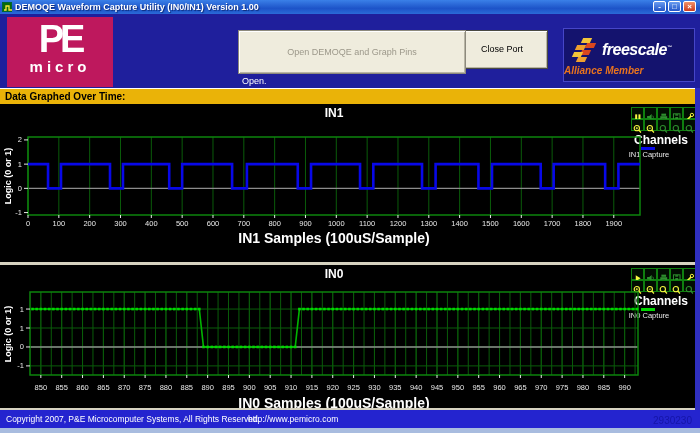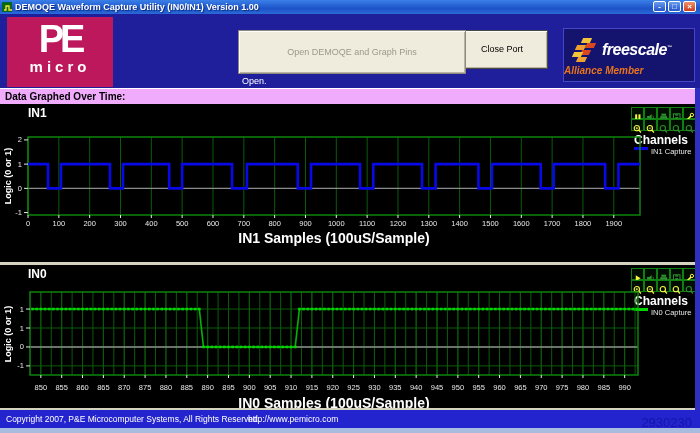--- a/index.html
+++ b/index.html
@@ -34,52 +34,52 @@
     background:#14136e; border:1px solid #4646c8; }
   .fs-row { position:absolute; left:8px; top:8px; display:flex; align-items:center; }
   .fs-mark { width:26px; height:26px; position:relative; margin-right:4px; }
   .fs-chip { position:absolute; width:9px; height:5px; transform:skewX(-25deg); }
   .fs-name { color:#fff; font-size:16px; font-weight:bold; font-style:italic; letter-spacing:-0.5px; }
   .fs-tm { color:#fff; font-size:5px; vertical-align:super; }
   .fs-alliance { position:absolute; left:0; right:0; bottom:5px; 
     color:#e8731e; font-size:10px; font-weight:bold; font-style:italic; }
 
   
-  .section-bar { position:absolute; left:0; top:88px; width:700px; height:16px; background:#f0abfc;
+  .section-bar { position:absolute; left:0; top:88px; width:700px; height:16px; background:#eab308;
     border-top:1px solid #fff; }
   .section-bar span { position:absolute; left:5px; top:2px; font-size:10px; font-weight:bold; color:#000; }
 
   
   .chart-panel { position:absolute; left:0; width:700px; background:#000; }
   #chart0 { top:104px; height:158px; }
   #chart1 { top:265px; height:143px; }
   .divider { position:absolute; left:0; width:700px; background:#d6d2c0; }
   .div1 { top:262px; height:3px; }
   .div2 { top:408px; height:2px; }
-  .chart-title { position:absolute; left:28px; width:612px; top:2px;
+  .chart-title { position:absolute; left:28px; width:612px; text-align:center; top:2px;
     color:#fff; font-size:12px; font-weight:bold; }
   .toolbar { position:absolute; right:4px; top:3px; width:65px; }
   .tb-row { display:flex; height:12px; }
   .tb-icon { width:13px; height:12px; border:1px solid #0f7f0f; background:#020d02; position:relative; }
   .channels-label { position:absolute; right:8px; top:29px; width:58px;
     color:#fff; font-size:12px; font-weight:bold; }
-  .legend { position:absolute; right:4px; top:43px; width:62px; display:flex; align-items:flex-start; }
+  .legend { position:absolute; right:20px; top:43px; width:62px; display:flex; align-items:center;flex-direction:column; }
   .legend .swatch { width:14px; height:3px; margin-right:3px; }
   .legend .lname { color:#e8e8e8; font-size:7.5px; white-space:nowrap; }
   .ylabel { position:absolute; color:#fff; font-size:9px; font-weight:bold; white-space:nowrap;
     transform:translate(-50%,-50%) rotate(-90deg); }
   .xlabel { position:absolute; left:28px; width:612px; text-align:center;
     color:#fff; font-size:14px; font-weight:bold; }
   svg.plot { position:absolute; left:0; top:0; }
 
   
   .footer { position:absolute; left:0; top:410px; width:700px; height:28px; background:#2424cf; }
   .footer .copy { position:absolute; left:6px; top:4px; color:#fff; font-size:8.5px; }
   .footer .url { position:absolute; left:248px; top:4px; color:#fff; font-size:8.5px; }
-  .footer .build { position:absolute; right:8px; top:5px; color:#1515a8; font-size:13px; }
+  .footer .build { position:absolute; right:8px; top:5px; color:#1515a8; font-size:10px; }
   .bottom-strip { position:absolute; left:0; top:428px; width:700px; height:5px; background:#a8bcdf; }
   .right-frame { position:absolute; left:695px; top:88px; width:5px; height:322px; background:#2f2fc0; }
 </style>
 </head>
 <body>
 
 <div class="window">
 
   <div class="titlebar">
     <span class="app-icon">

